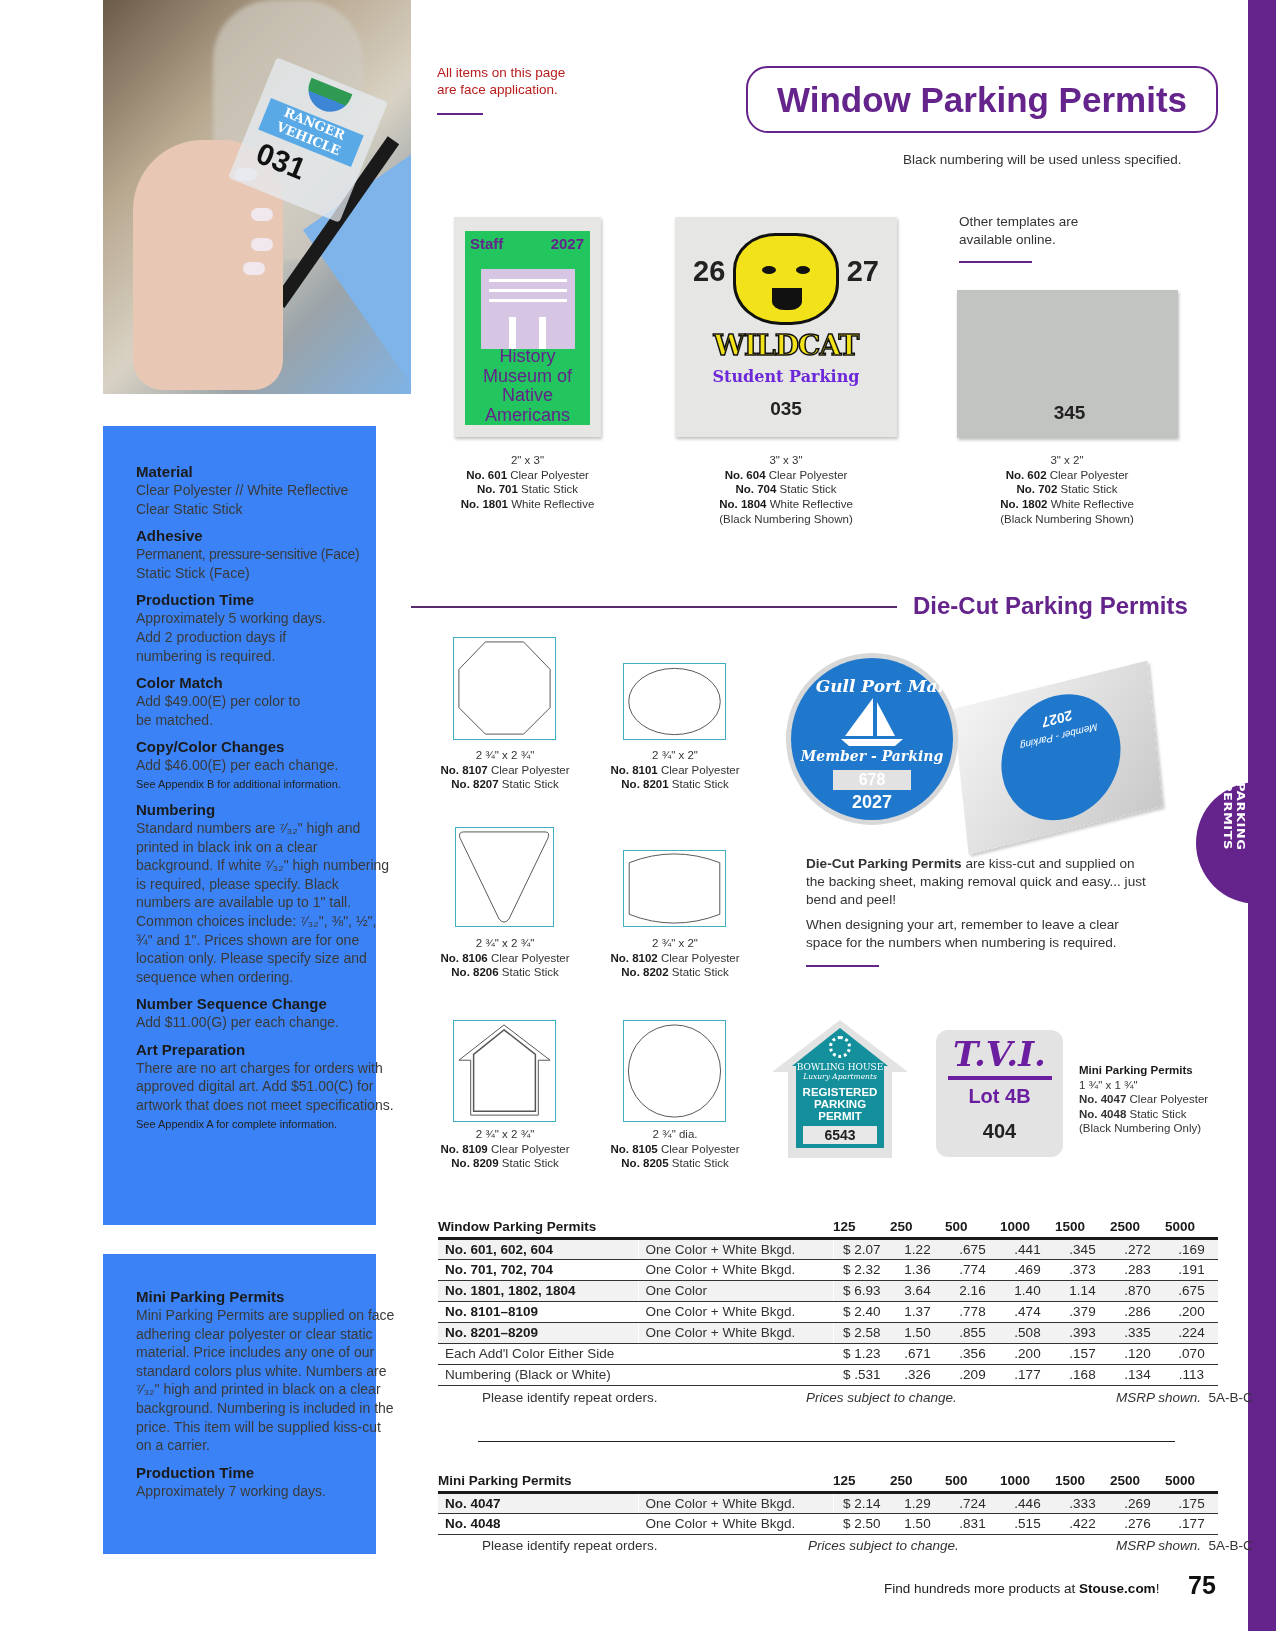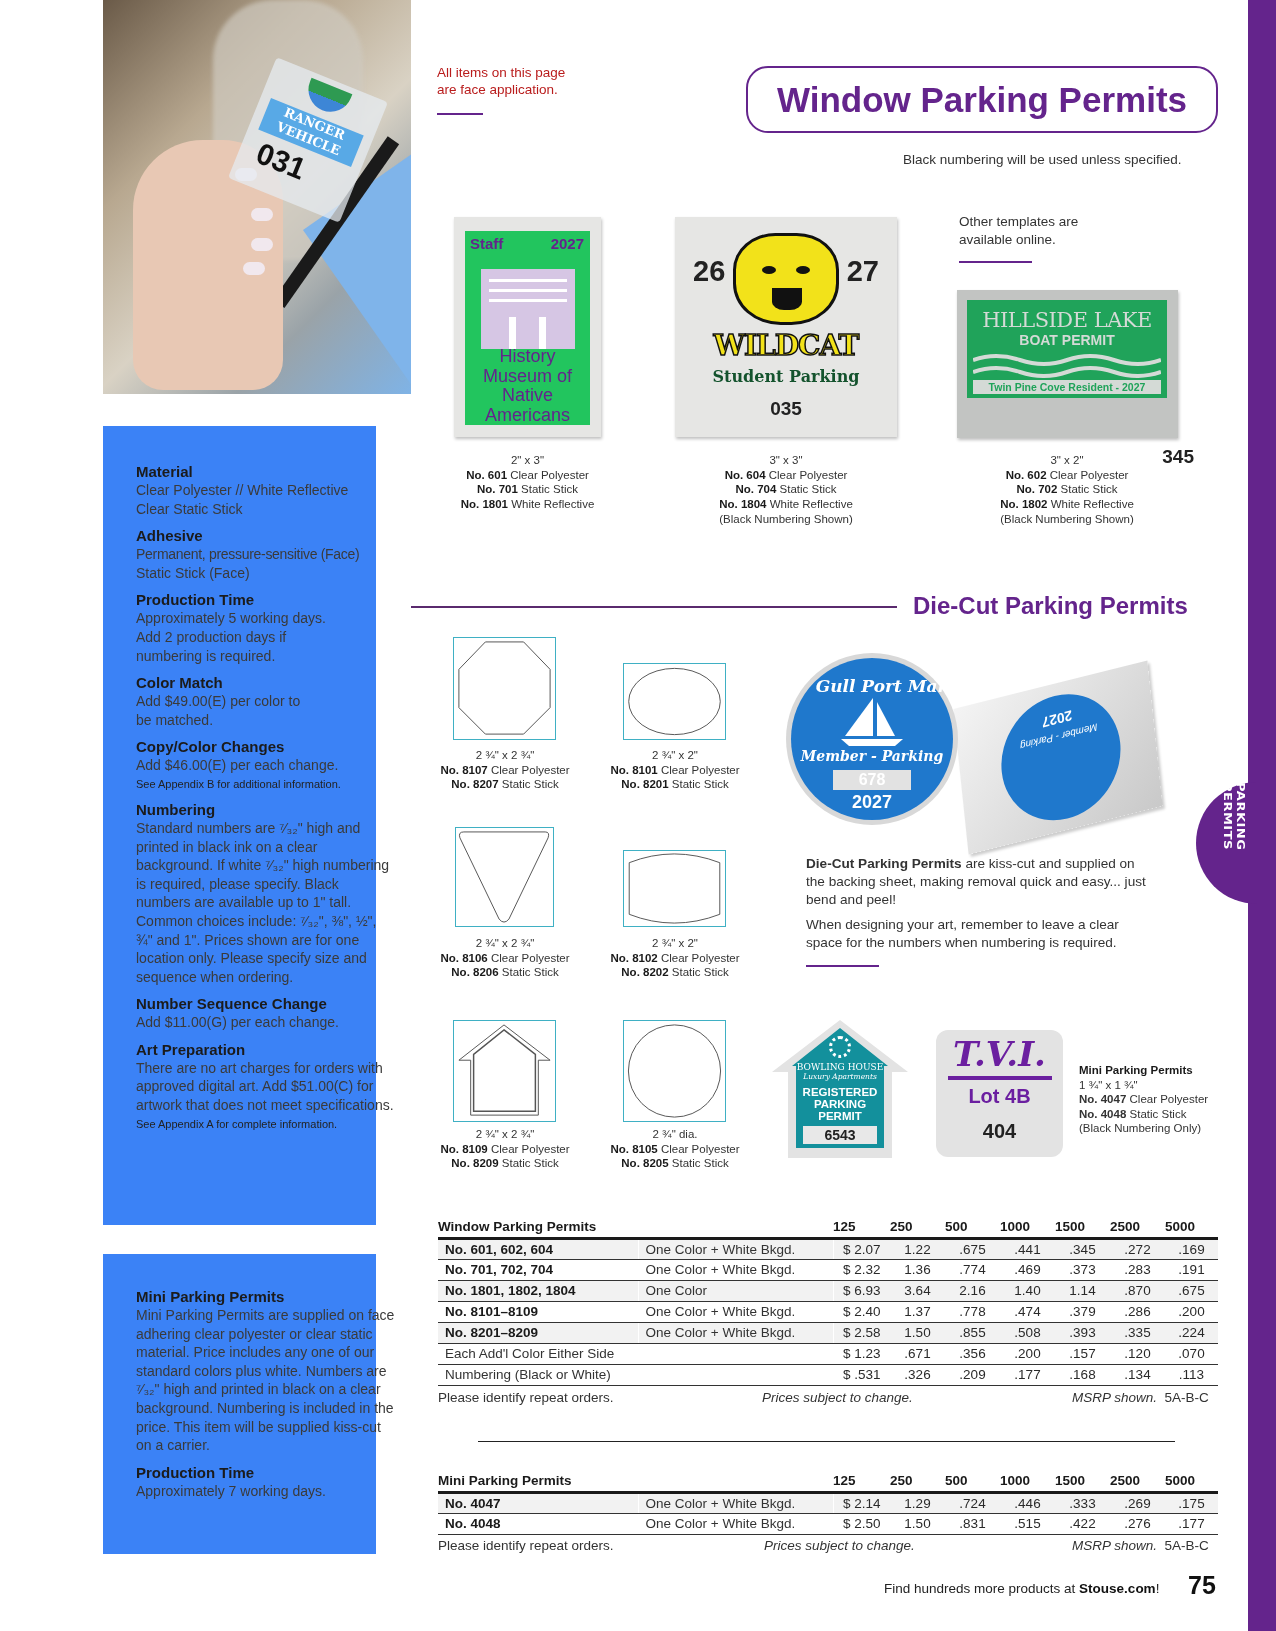--- a/index.html
+++ b/index.html
@@ -60,21 +60,21 @@
   
   table.price { position: absolute; border-collapse: collapse; font-size: 13.5px; color: #2a2a2a; }
   table.price th { font-weight: bold; font-size: 13.5px; text-align: left; padding: 0; height: 21px; color: #1a1a1a; border-bottom: 3px solid #1a1a1a; }
   table.price th.left { text-align: left; }
   table.price td { height: 21px; padding: 0; border-bottom: 1px solid #333; text-align: center; }
   table.price td.code { font-weight: bold; padding-left: 7px; text-align: left; color: #1a1a1a; }
   table.price td.desc-cell { text-align: left; padding-left: 7px; color: #333; }
   table.price td.plain { font-weight: normal; color: #333; }
   table.price tr.shade td { background: #f2f2f2; }
   table.price td.sep { border-left: 1px solid #fff; }
-  .foot-row { font-size: 13.5px; color: #333; }
+  .foot-row { font-size: 13.5px; color: #333; margin-left: 44px; }
   .foot-row i { font-style: italic; }
 
   .footer { left: 884px; top: 1581px; font-size: 13.5px; color: #222; }
   .footer b { color: #111; }
   .pagenum { left: 1188px; top: 1571px; font-size: 25px; font-weight: bold; color: #111; }
 </style>
 </head>
 <body>
 
 <div class="abs side-bar"></div>
@@ -174,48 +174,39 @@
 
 <div class="abs sample" style="left:675px;top:217px;width:222px;height:220px;">
   <div style="position:absolute;left:18px;top:38px;font-size:29px;font-weight:bold;color:#222;">26</div>
   <div style="position:absolute;right:18px;top:38px;font-size:29px;font-weight:bold;color:#222;">27</div>
   <div style="position:absolute;left:58px;top:16px;width:106px;height:92px;background:#f2e21a;border:3px solid #111;border-radius:40% 40% 45% 45%;">
     <div style="position:absolute;left:26px;top:30px;width:14px;height:8px;background:#111;border-radius:50%;"></div>
     <div style="position:absolute;left:60px;top:30px;width:14px;height:8px;background:#111;border-radius:50%;"></div>
     <div style="position:absolute;left:36px;top:52px;width:30px;height:22px;background:#111;border-radius:0 0 40% 40%;"></div>
   </div>
   <div style="position:absolute;left:0;top:112px;width:222px;text-align:center;font-family:'DejaVu Serif',serif;font-weight:bold;font-size:28px;color:#f2e21a;-webkit-text-stroke:1.5px #111;letter-spacing:-1px;">WILDCAT</div>
-  <div style="position:absolute;left:0;top:150px;width:222px;text-align:center;font-family:'DejaVu Serif',serif;font-weight:bold;font-size:16px;color:#14532d;">Student Parking</div>
+  <div style="position:absolute;left:0;top:150px;width:222px;text-align:center;font-family:'DejaVu Serif',serif;font-weight:bold;font-size:16px;color:#6d28d9;">Student Parking</div>
   <div style="position:absolute;left:0;top:181px;width:222px;text-align:center;font-weight:bold;font-size:19px;color:#222;">035</div>
 </div>
 <div class="abs caption" style="left:686px;top:453px;width:200px;">
   <div>3" x 3"</div>
   <div><b>No. 604</b>&nbsp;<span>Clear Polyester</span></div>
   <div><b>No. 704</b>&nbsp;<span>Static Stick</span></div>
   <div><b>No. 1804</b>&nbsp;<span>White Reflective</span></div>
   <div>(Black Numbering Shown)</div>
 </div>
 
 <div class="abs" style="left:959px;top:213px;font-size:13.5px;line-height:17.5px;color:#333;">
   <div>Other templates are</div>
   <div>available online.</div>
 </div>
 <div class="abs rule-short" style="left:959px;top:261px;width:73px;"></div>
 
 <div class="abs" style="left:957px;top:290px;width:221px;height:148px;background:#c2c4c2;box-shadow:1px 2px 3px rgba(0,0,0,.25);">
-  <div style="position:absolute;left:10px;top:10px;width:200px;height:98px;background:#20a35a;">
-    <div style="position:absolute;left:0;top:8px;width:200px;text-align:center;font-family:'DejaVu Serif',serif;font-size:21px;color:#d4dad6;letter-spacing:-0.5px;">HILLSIDE LAKE</div>
-    <div style="position:absolute;left:0;top:32px;width:200px;text-align:center;font-weight:bold;font-size:14px;color:#d4dad6;">BOAT PERMIT</div>
-    <svg style="position:absolute;left:6px;top:52px;" width="188" height="26">
-      <path d="M0 8 Q 23 0 47 8 T 94 8 T 141 8 T 188 8" stroke="#d4dad6" stroke-width="4" fill="none"></path>
-      <path d="M0 20 Q 23 12 47 20 T 94 20 T 141 20 T 188 20" stroke="#d4dad6" stroke-width="4" fill="none"></path>
-    </svg>
-    <div style="position:absolute;left:6px;top:80px;width:188px;height:14px;background:#d4dad6;text-align:center;font-size:10.5px;font-weight:bold;color:#20a35a;line-height:14px;">Twin Pine Cove Resident - 2027</div>
-  </div>
-  <div style="position:absolute;left:16px;top:112px;width:221px;text-align:right;font-weight:bold;font-size:19px;color:#222;margin-top:44px;">345</div>
+  <div style="position:absolute;left:2px;top:112px;width:221px;text-align:center;font-weight:bold;font-size:19px;color:#222;">345</div>
 </div>
 <div class="abs caption" style="left:967px;top:453px;width:200px;">
   <div>3" x 2"</div>
   <div><b>No. 602</b>&nbsp;<span>Clear Polyester</span></div>
   <div><b>No. 702</b>&nbsp;<span>Static Stick</span></div>
   <div><b>No. 1802</b>&nbsp;<span>White Reflective</span></div>
   <div>(Black Numbering Shown)</div>
 </div>
 
 <div class="abs die-rule"></div>

